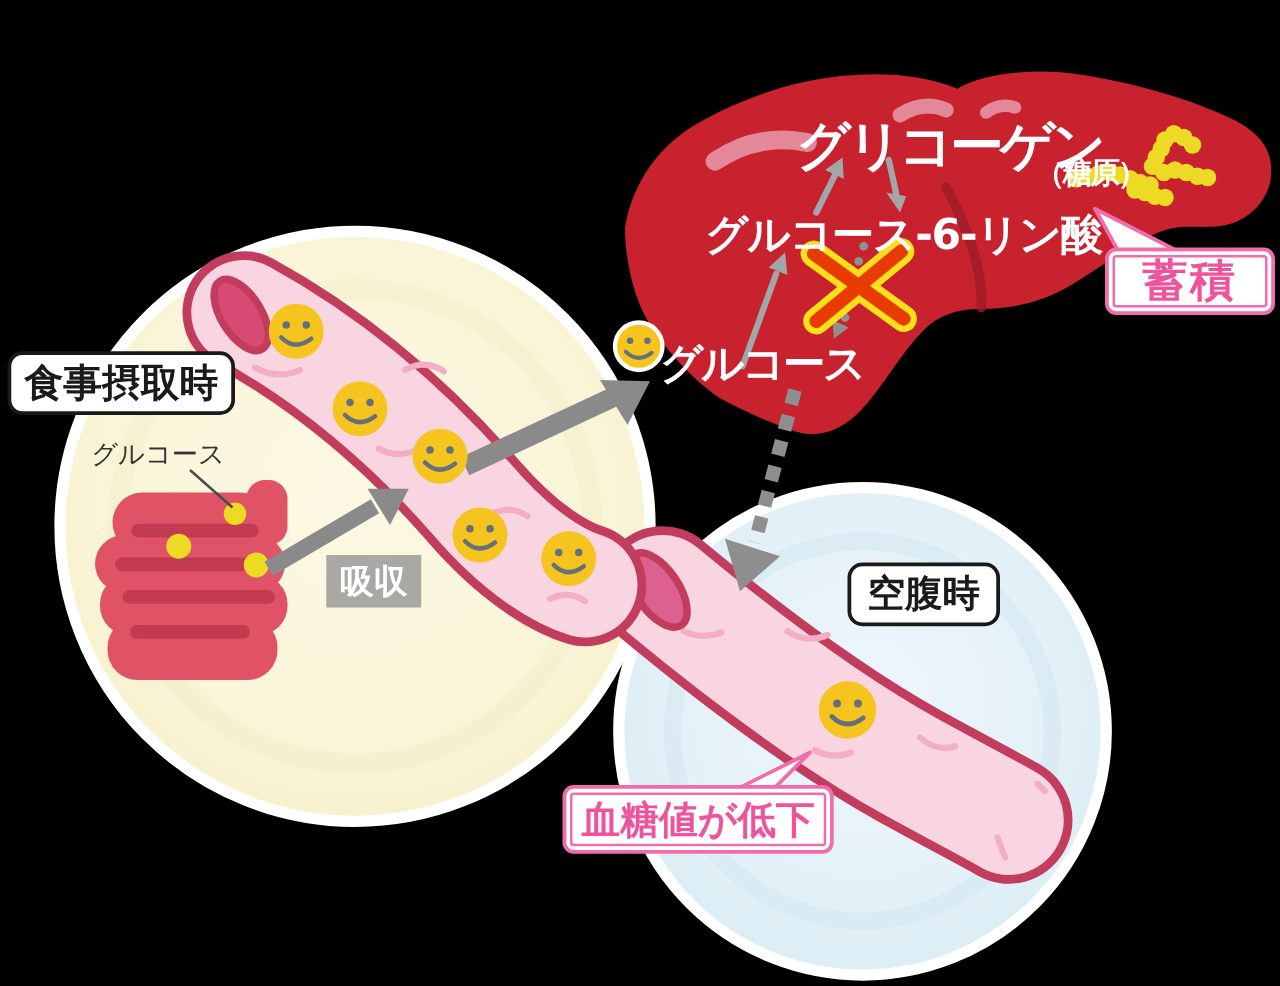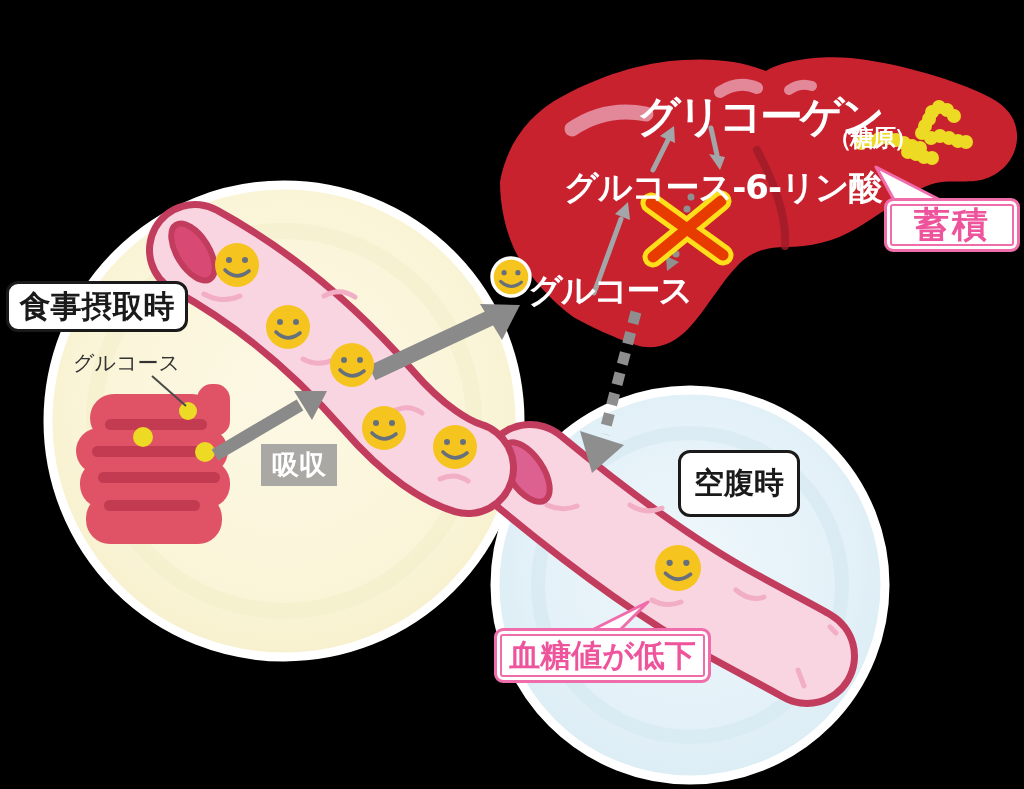--- a/index.html
+++ b/index.html
@@ -50,22 +50,22 @@
   .liver-text{color:#ffffff;}
   #fed-title{left:6px;top:281px;width:182px;height:51px;font-size:31px;}
   #glucose-small{left:73px;top:349px;font-size:21px;font-weight:normal;color:#333;}
   #absorption{left:261px;top:428px;width:76px;height:42px;font-size:27px;color:#fff;
               background:rgba(150,150,150,.82);display:flex;align-items:center;justify-content:center;margin-top:16px;}
   #glycogen{left:637px;top:88px;font-size:43px;letter-spacing:-3px;font-family:Liberation Serif, serif;}
   #glycogen-sub{left:828px;top:96px;font-size:24px;letter-spacing:-2px;margin-top:26px;}
   #g6p{left:564px;top:165px;font-size:34px;letter-spacing:-1px;}
   #glucose-liver{left:528px;top:268px;font-size:34px;letter-spacing:-2px;}
   #storage{left:884px;top:198px;width:136px;height:54px;font-size:36px;letter-spacing:2px;}
-  #fasting-title{left:678px;top:450px;width:122px;height:67px;font-size:30px;}
-  #blood-sugar{left:450px;top:628px;width:217px;height:55px;font-size:31px;margin-left:44px;}
+  #fasting-title{left:678px;top:450px;width:122px;height:51px;font-size:30px;}
+  #blood-sugar{left:450px;top:628px;width:217px;height:55px;font-size:31px;}
 </style>
 </head>
 <body>
 
 <div id="stage">
   <svg id="art" width="1024" height="789" viewBox="0 0 1024 789">
     <defs>
       <radialGradient id="gradYellow" cx="50%" cy="45%" r="60%">
         <stop offset="0%" stop-color="#fcf8e4"></stop>
         <stop offset="70%" stop-color="#faf5d8"></stop>

